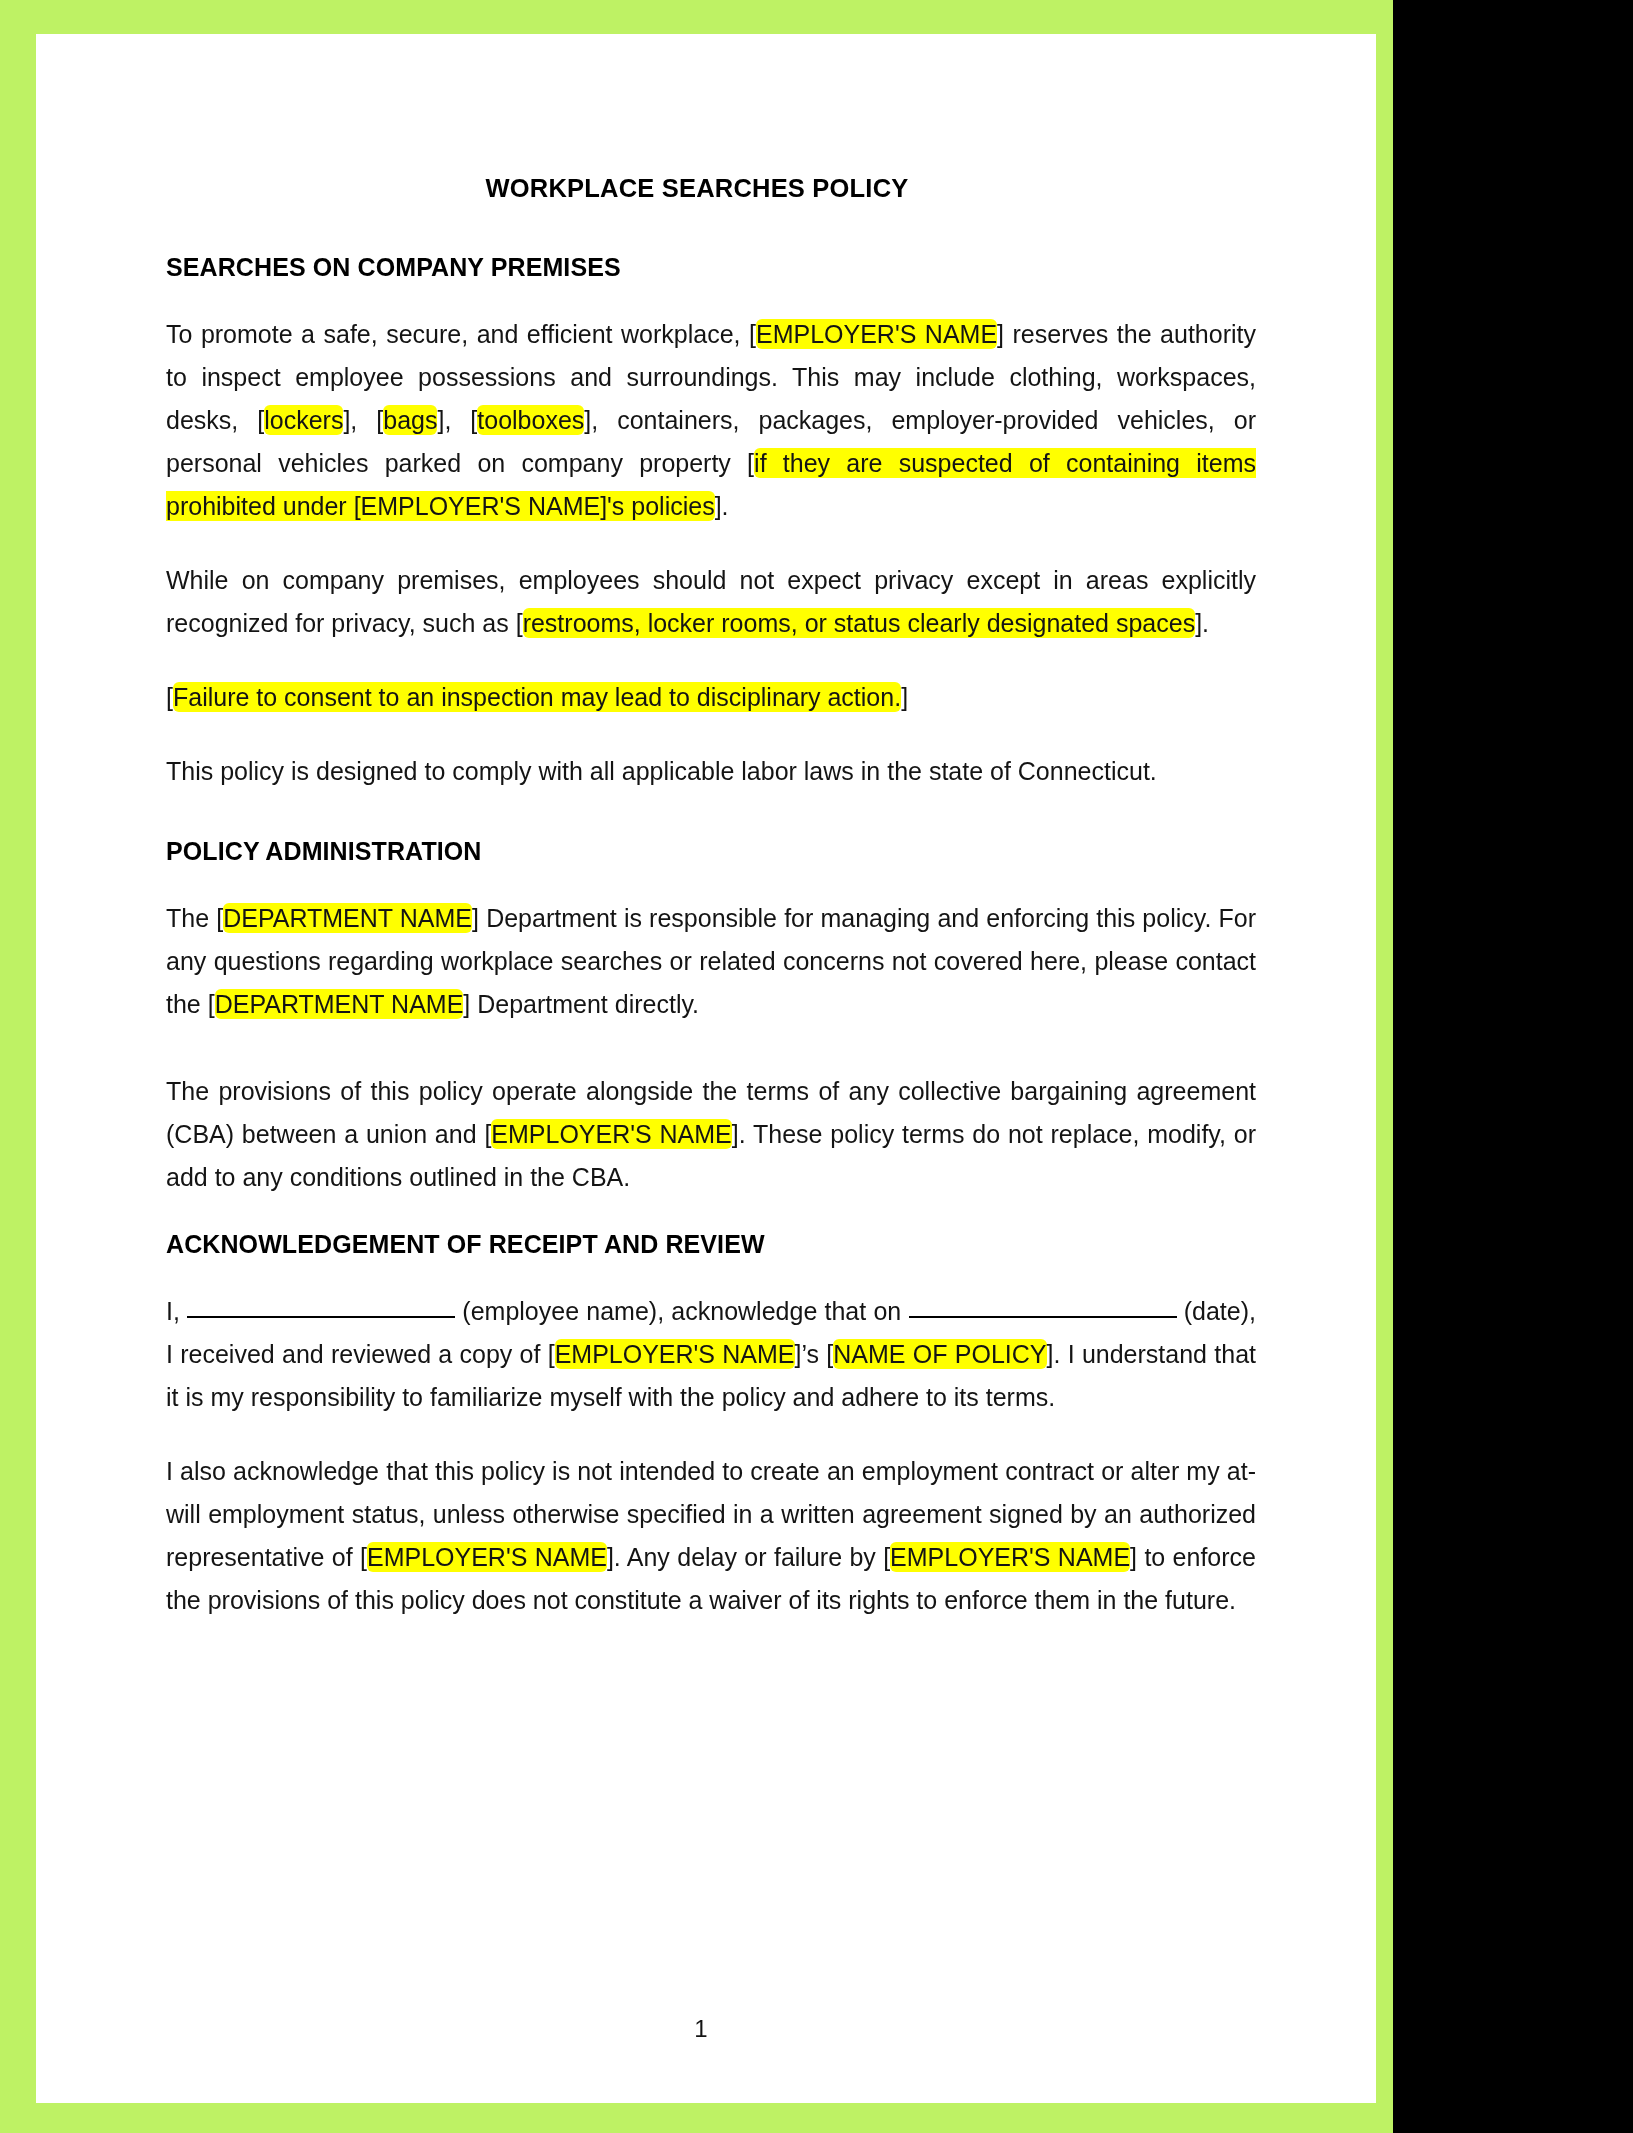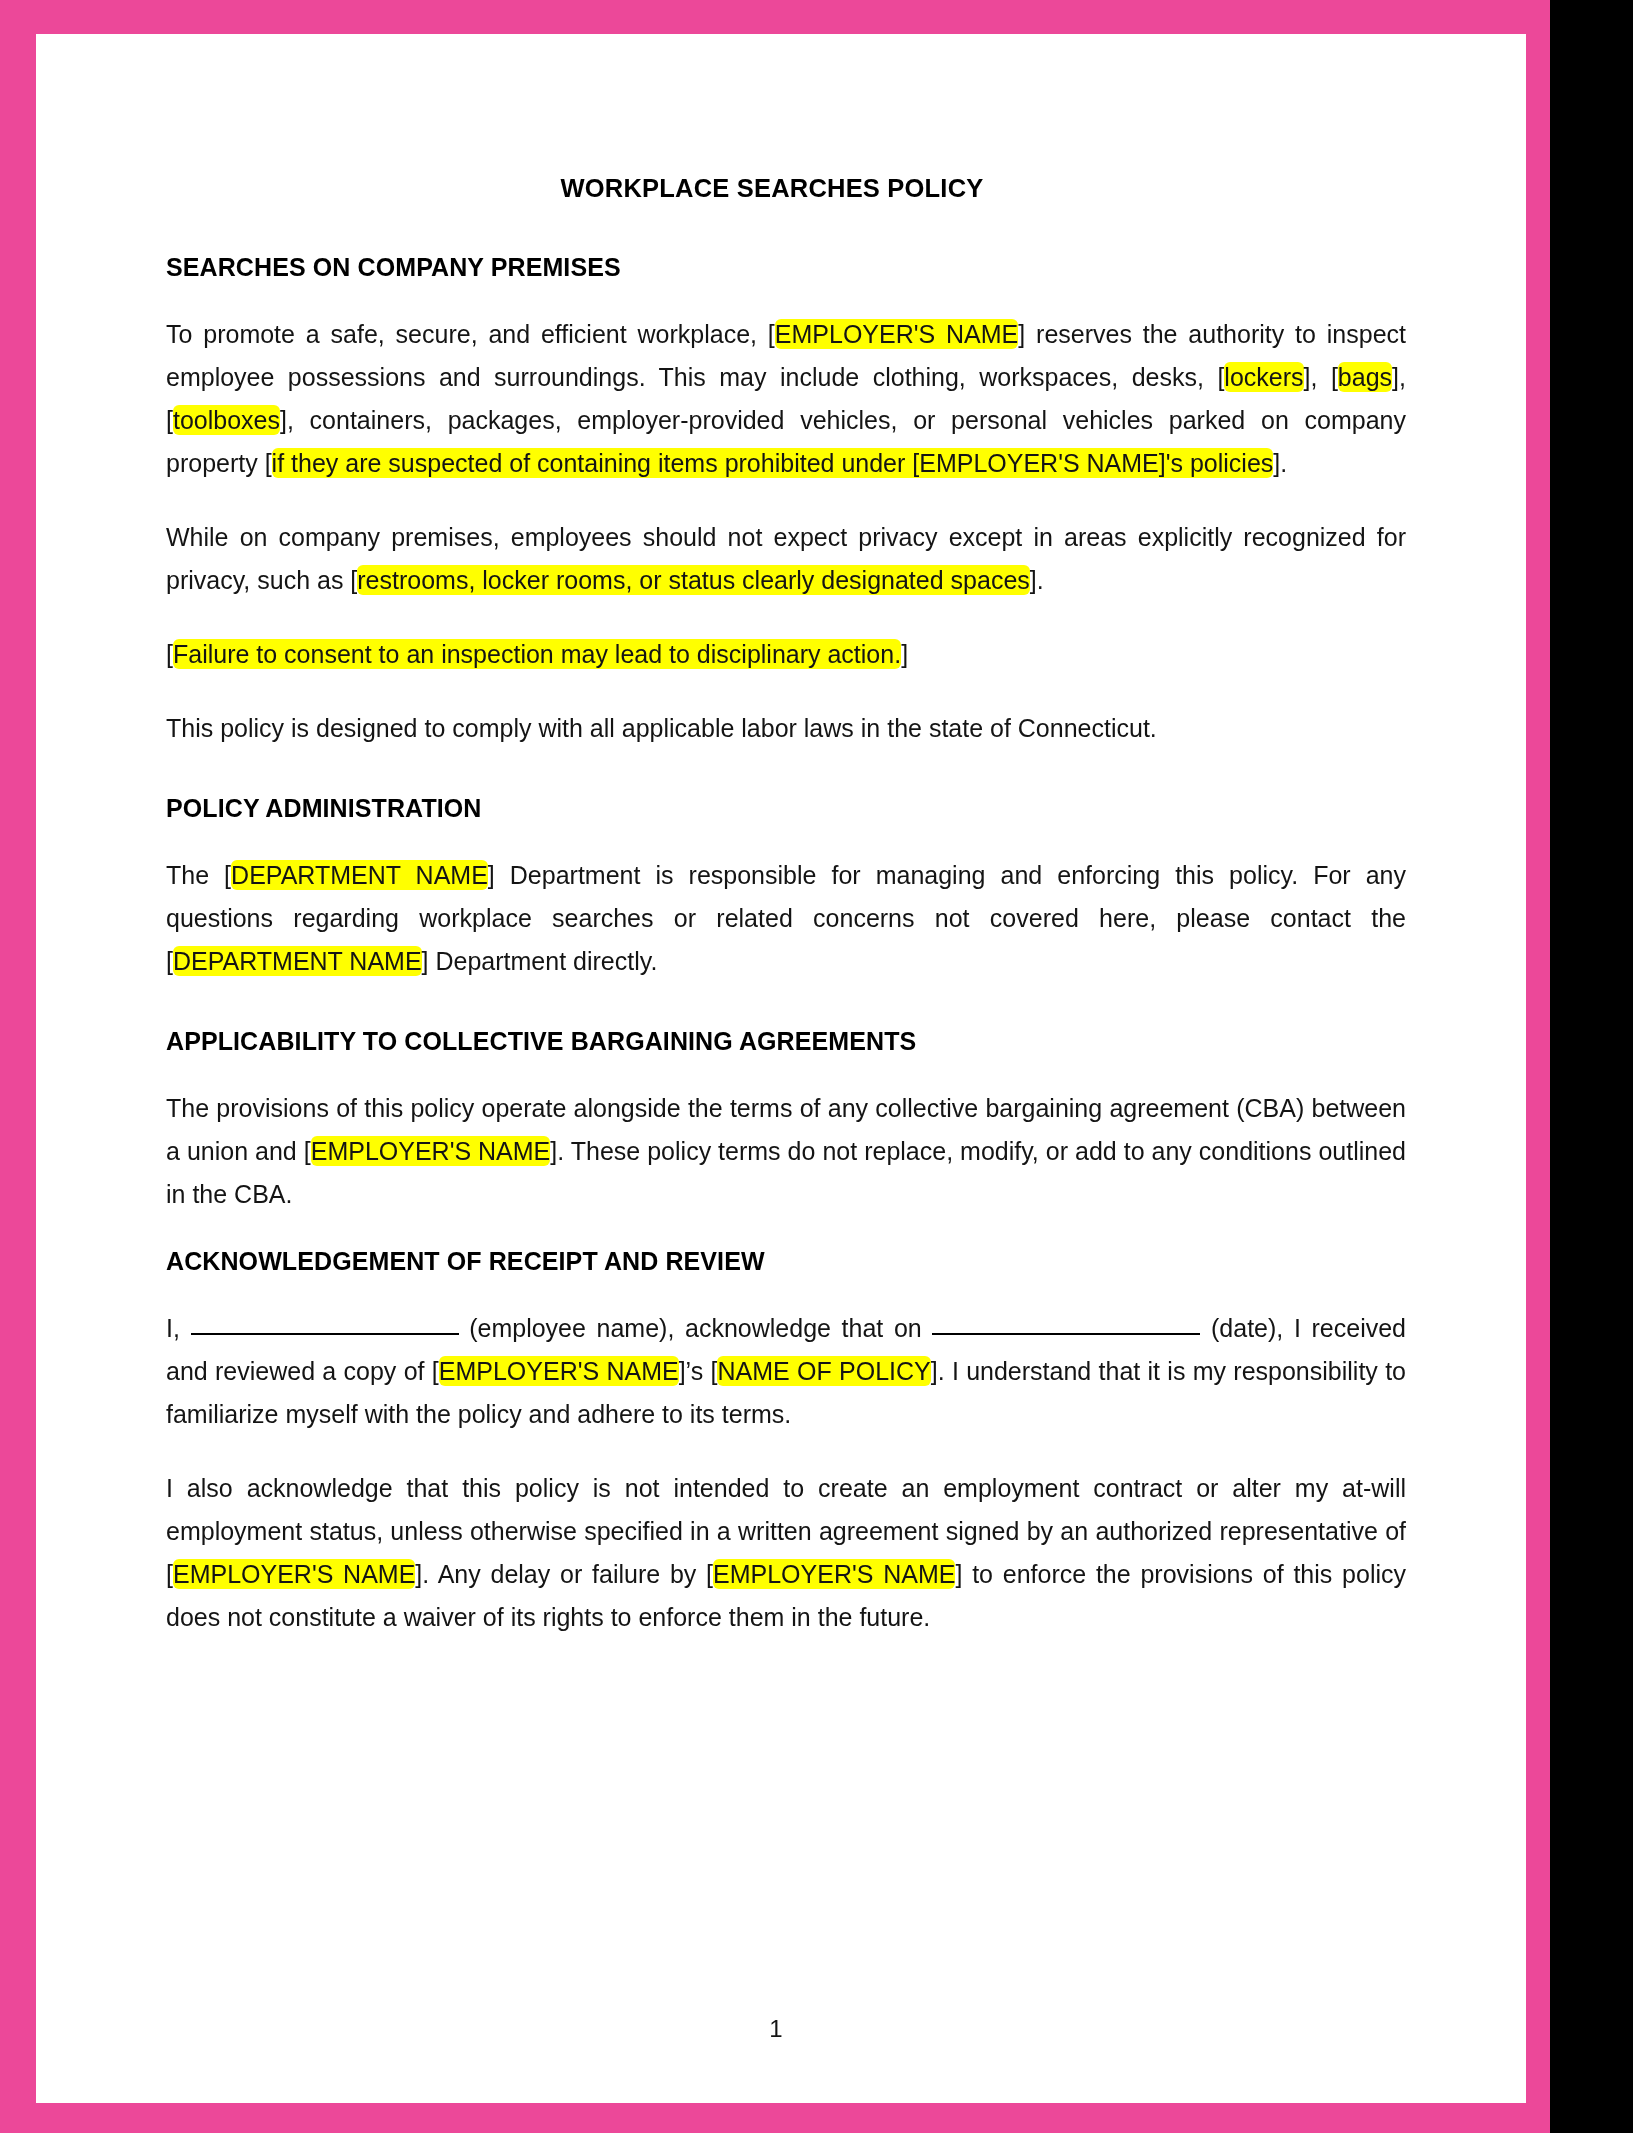--- a/index.html
+++ b/index.html
@@ -8,24 +8,24 @@
     background: #000000;
   }
   body {
     width: 1633px;
     height: 2133px;
     font-family: "Liberation Sans", sans-serif;
     overflow: hidden;
   }
   .page-frame {
     box-sizing: border-box;
-    width: 1550px;
+    width: 1393px;
     height: 2133px;
-    background: #ec4899;
-    padding: 34px 24px 30px 36px;
+    background: #bef264;
+    padding: 34px 17px 30px 36px;
   }
   .page {
     box-sizing: border-box;
     width: 100%;
     height: 100%;
     background: #ffffff;
     position: relative;
     padding: 0;
   }
   .content {
@@ -118,21 +118,20 @@
       <p class="para"><span>While on company premises, employees should not expect privacy except in areas explicitly recognized for privacy, such as [</span><span class="hl">restrooms, locker rooms, or status clearly designated spaces</span><span>].</span></p>
 
       <p class="para"><span>[</span><span class="hl">Failure to consent to an inspection may lead to disciplinary action.</span><span>]</span></p>
 
       <p class="para last-in-block">This policy is designed to comply with all applicable labor laws in the state of Connecticut.</p>
 
       <h2 class="section-heading">POLICY ADMINISTRATION</h2>
 
       <p class="para last-in-block"><span>The [</span><span class="hl">DEPARTMENT NAME</span><span>] Department is responsible for managing and enforcing this policy. For any questions regarding workplace searches or related concerns not covered here, please contact the [</span><span class="hl">DEPARTMENT NAME</span><span>] Department directly.</span></p>
 
-      <h2 class="section-heading">APPLICABILITY TO COLLECTIVE BARGAINING AGREEMENTS</h2>
 
       <p class="para"><span>The provisions of this policy operate alongside the terms of any collective bargaining agreement (CBA) between a union and [</span><span class="hl">EMPLOYER'S NAME</span><span>]. These policy terms do not replace, modify, or add to any conditions outlined in the CBA.</span></p>
 
 
       <h2 class="section-heading">ACKNOWLEDGEMENT OF RECEIPT AND REVIEW</h2>
 
       <p class="para"><span>I, </span><span class="blank-line blank-emp"></span><span> (employee name), acknowledge that on </span><span class="blank-line blank-date"></span><span> (date), I received and reviewed a copy of [</span><span class="hl">EMPLOYER'S NAME</span><span>]’s [</span><span class="hl">NAME OF POLICY</span><span>]. I understand that it is my responsibility to familiarize myself with the policy and adhere to its terms.</span></p>
 
       <p class="para"><span>I also acknowledge that this policy is not intended to create an employment contract or alter my at-will employment status, unless otherwise specified in a written agreement signed by an authorized representative of [</span><span class="hl">EMPLOYER'S NAME</span><span>]. Any delay or failure by [</span><span class="hl">EMPLOYER'S NAME</span><span>] to enforce the provisions of this policy does not constitute a waiver of its rights to enforce them in the future.</span></p>
 

